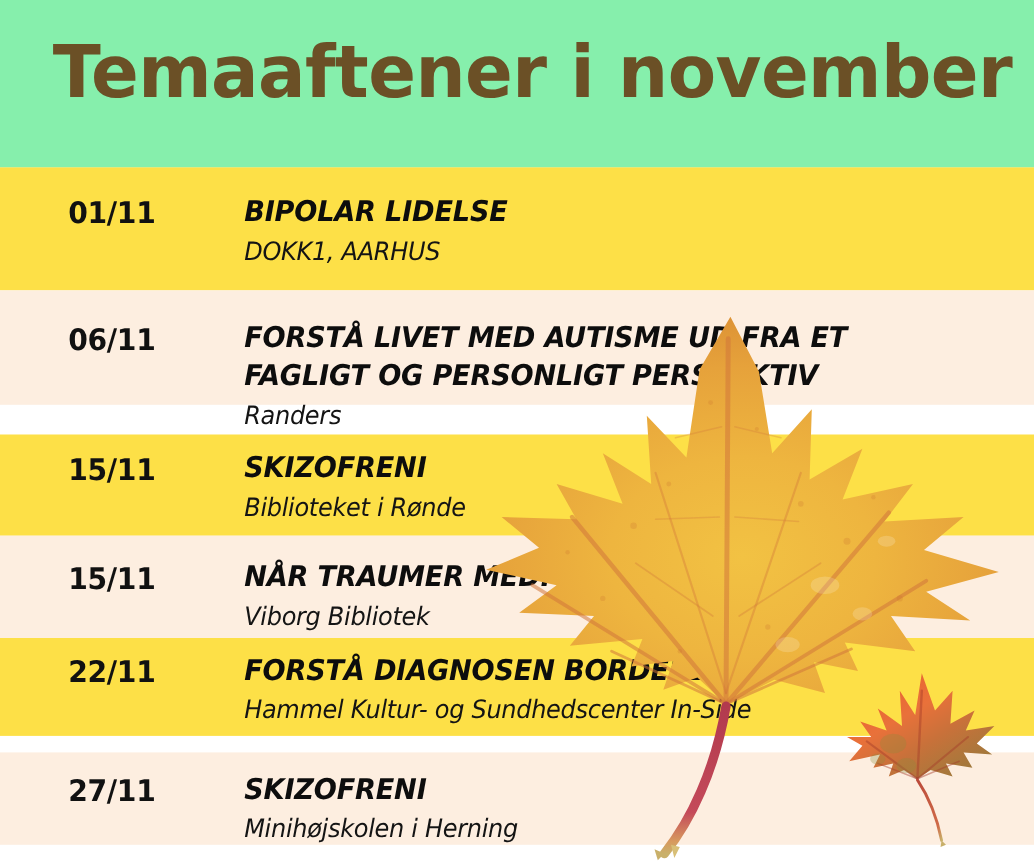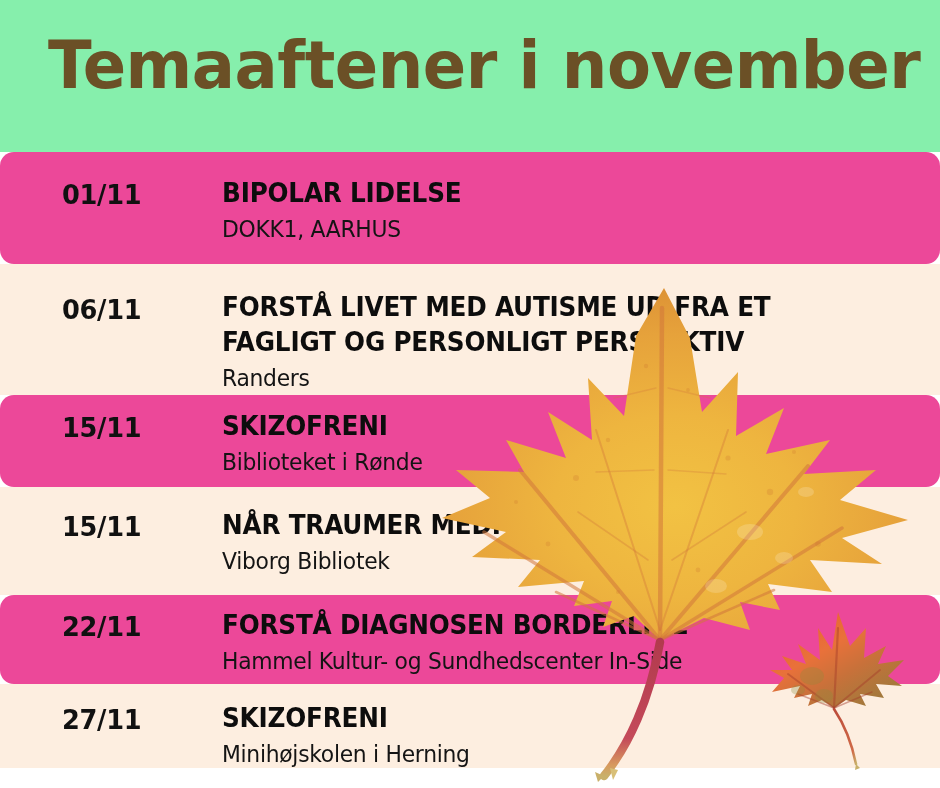--- a/index.html
+++ b/index.html
@@ -50,21 +50,21 @@
     width: 940px;
     height: 636px;
     z-index: 1;
   }
   .row {
     position: absolute;
     left: 0;
     width: 940px;
     display: block;
   }
-  .row.dark  { background: #ec4899; border-radius: 14px; }
+  .row.dark  { background: #fde047; }
   .row.light { background: #fdeee0; }
 
   .row-inner {
     position: absolute;
     left: 0; top: 0;
     width: 940px; height: 100%;
   }
 
   .row-date {
     position: absolute;
@@ -75,20 +75,21 @@
     color: #111111;
     letter-spacing: -0.3px;
     white-space: nowrap;
     transform: scaleX(0.95);
     transform-origin: left top;
   }
   .row-text {
     position: absolute;
     left: 222px;
     width: 700px;
+    font-style: italic;
   }
   .row-title {
     font-family: "DejaVu Sans", sans-serif;
     font-size: 26px;
     font-weight: 700;
     color: #0d0d0d;
     letter-spacing: -0.2px;
     line-height: 35px;
     white-space: pre-line;
     transform: scaleX(0.95);
@@ -105,33 +106,33 @@
     white-space: nowrap;
     transform: scaleX(0.95);
     transform-origin: left top;
   }
 
   
   #row-1 { top: 0px;   height: 112px; }
   #row-1 .row-date { top: 27px; }
   #row-1 .row-text { top: 24px; }
 
-  #row-2 { top: 112px; height: 131px; }
+  #row-2 { top: 112px; height: 104px; }
   #row-2 .row-date { top: 30px; }
   #row-2 .row-text { top: 26px; }
 
   #row-3 { top: 243px; height: 92px; }
   #row-3 .row-date { top: 17px; }
   #row-3 .row-text { top: 14px; }
 
   #row-4 { top: 335px; height: 108px; }
   #row-4 .row-date { top: 24px; }
   #row-4 .row-text { top: 21px; }
 
-  #row-5 { top: 443px; height: 89px; padding-left: 28px; }
+  #row-5 { top: 428px; height: 89px; padding-left: 28px; }
   #row-5 .row-date { top: 16px; }
   #row-5 .row-text { top: 13px; }
 
   #row-6 { top: 532px; height: 84px; }
   #row-6 .row-date { top: 20px; }
   #row-6 .row-text { top: 17px; }
 
   
   #leaf-big {
     position: absolute;

